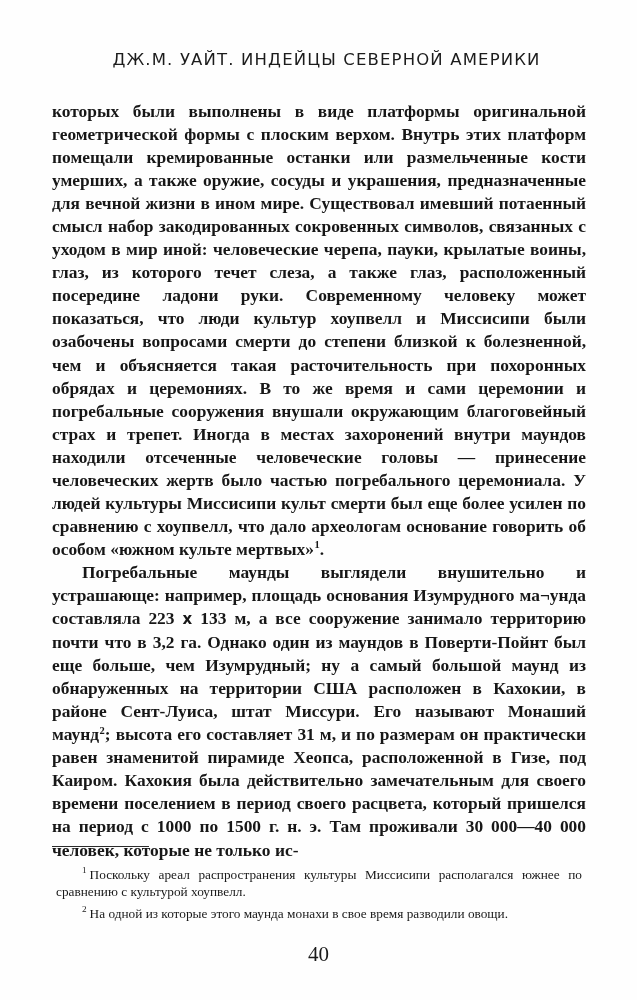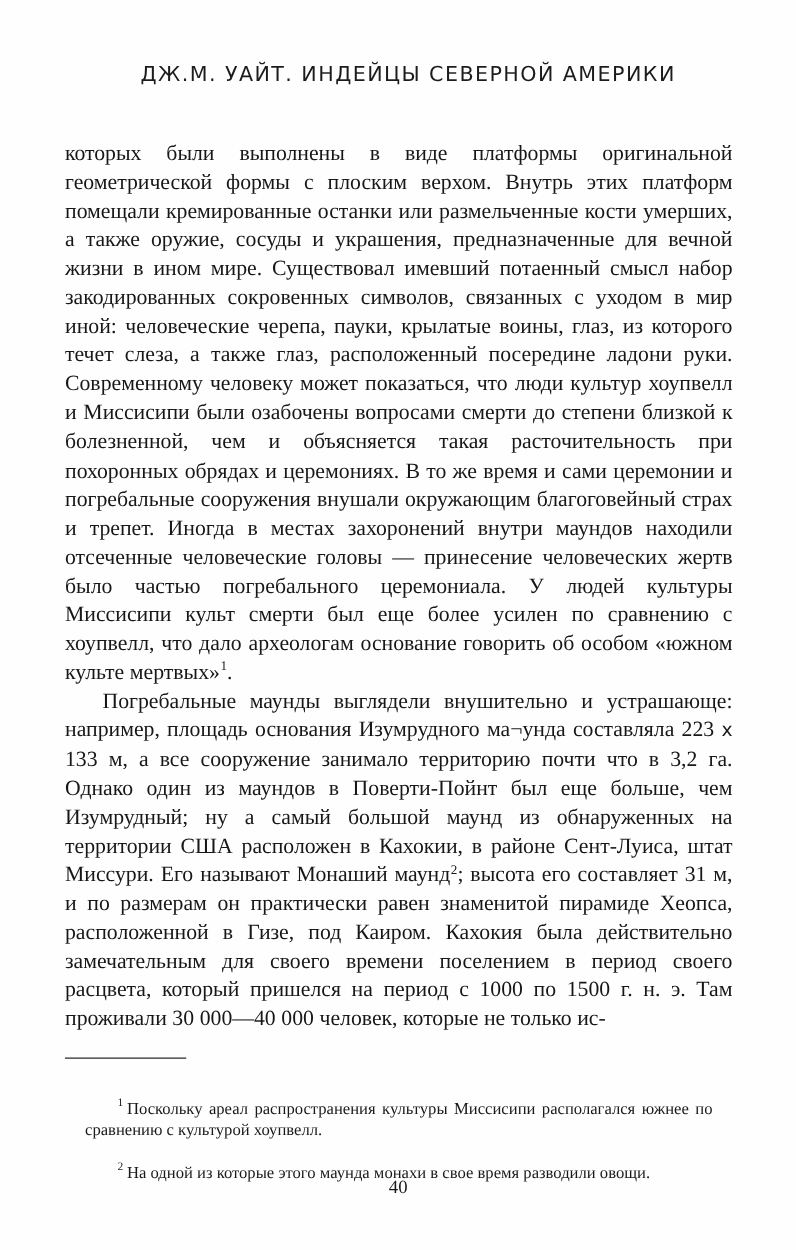--- a/index.html
+++ b/index.html
@@ -32,22 +32,23 @@
     color: #1c1c1c;
     white-space: nowrap;
     font-weight: 400;
     padding-left: 16px;
   }
 
   
   .textblock {
     position: absolute;
     left: 52px;
-    top: 111px;
+    top: 100px;
     width: 534px;
+    font-weight: bold;
   }
   .para {
     margin: 0;
     text-align: justify;
     text-justify: inter-word;
     font-size: 17.4px;
     line-height: 23.05px;
     color: #171717;
     hyphens: none;
     word-spacing: 0.1px;
@@ -75,21 +76,21 @@
     height: 0;
     border-top: 1.2px solid #2a2a2a;
   }
   .footnotes {
     position: absolute;
     left: 52px;
     top: 862px;
     width: 534px;
   }
   .footnote {
-    margin: 16px;
+    margin: 4px;
     text-align: justify;
     text-justify: inter-word;
     font-size: 13.3px;
     line-height: 17.4px;
     color: #191919;
     text-indent: 26px;
   }
   .footnote sup {
     font-size: 9.2px;
     vertical-align: 0.62em;
@@ -97,21 +98,21 @@
     padding-right: 3px;
   }
 
   
   .folio {
     position: absolute;
     left: 0;
     right: 0;
     top: 942px;
     text-align: center;
-    font-size: 15px;
+    font-size: 21px;
     color: #1a1a1a;
   }
 </style>
 </head>
 <body>
 
 <div class="page">
 
   <div class="running-header">ДЖ.М. УАЙТ. ИНДЕЙЦЫ СЕВЕРНОЙ АМЕРИКИ</div>
 

